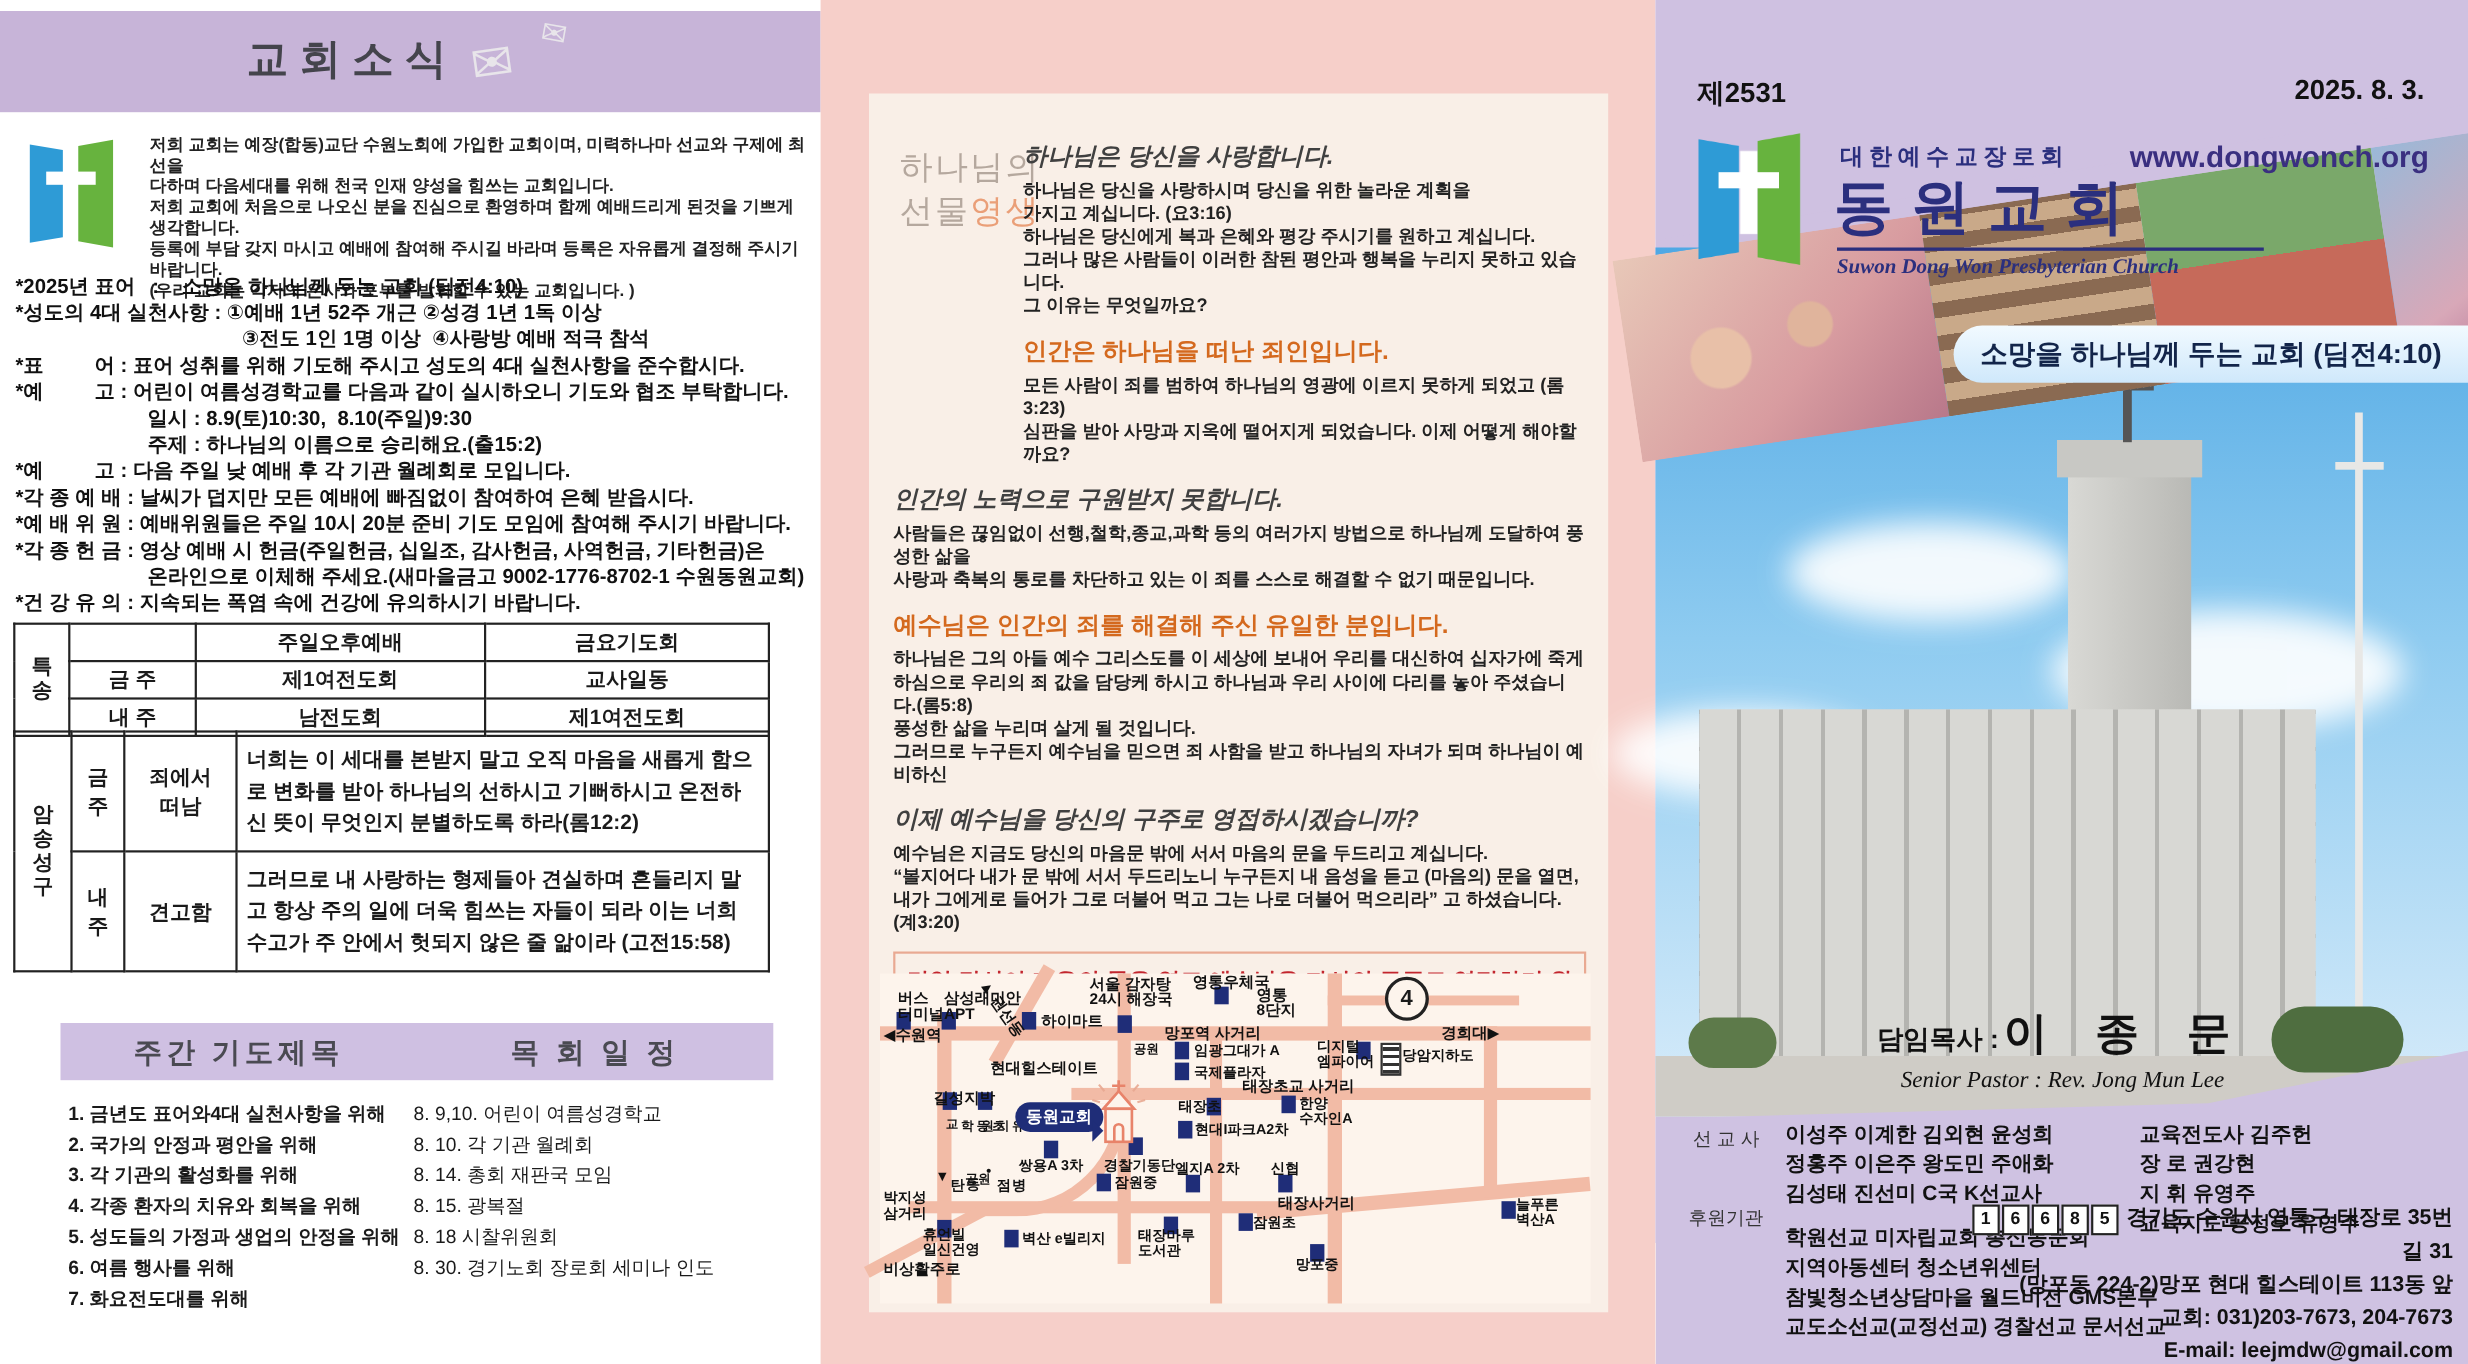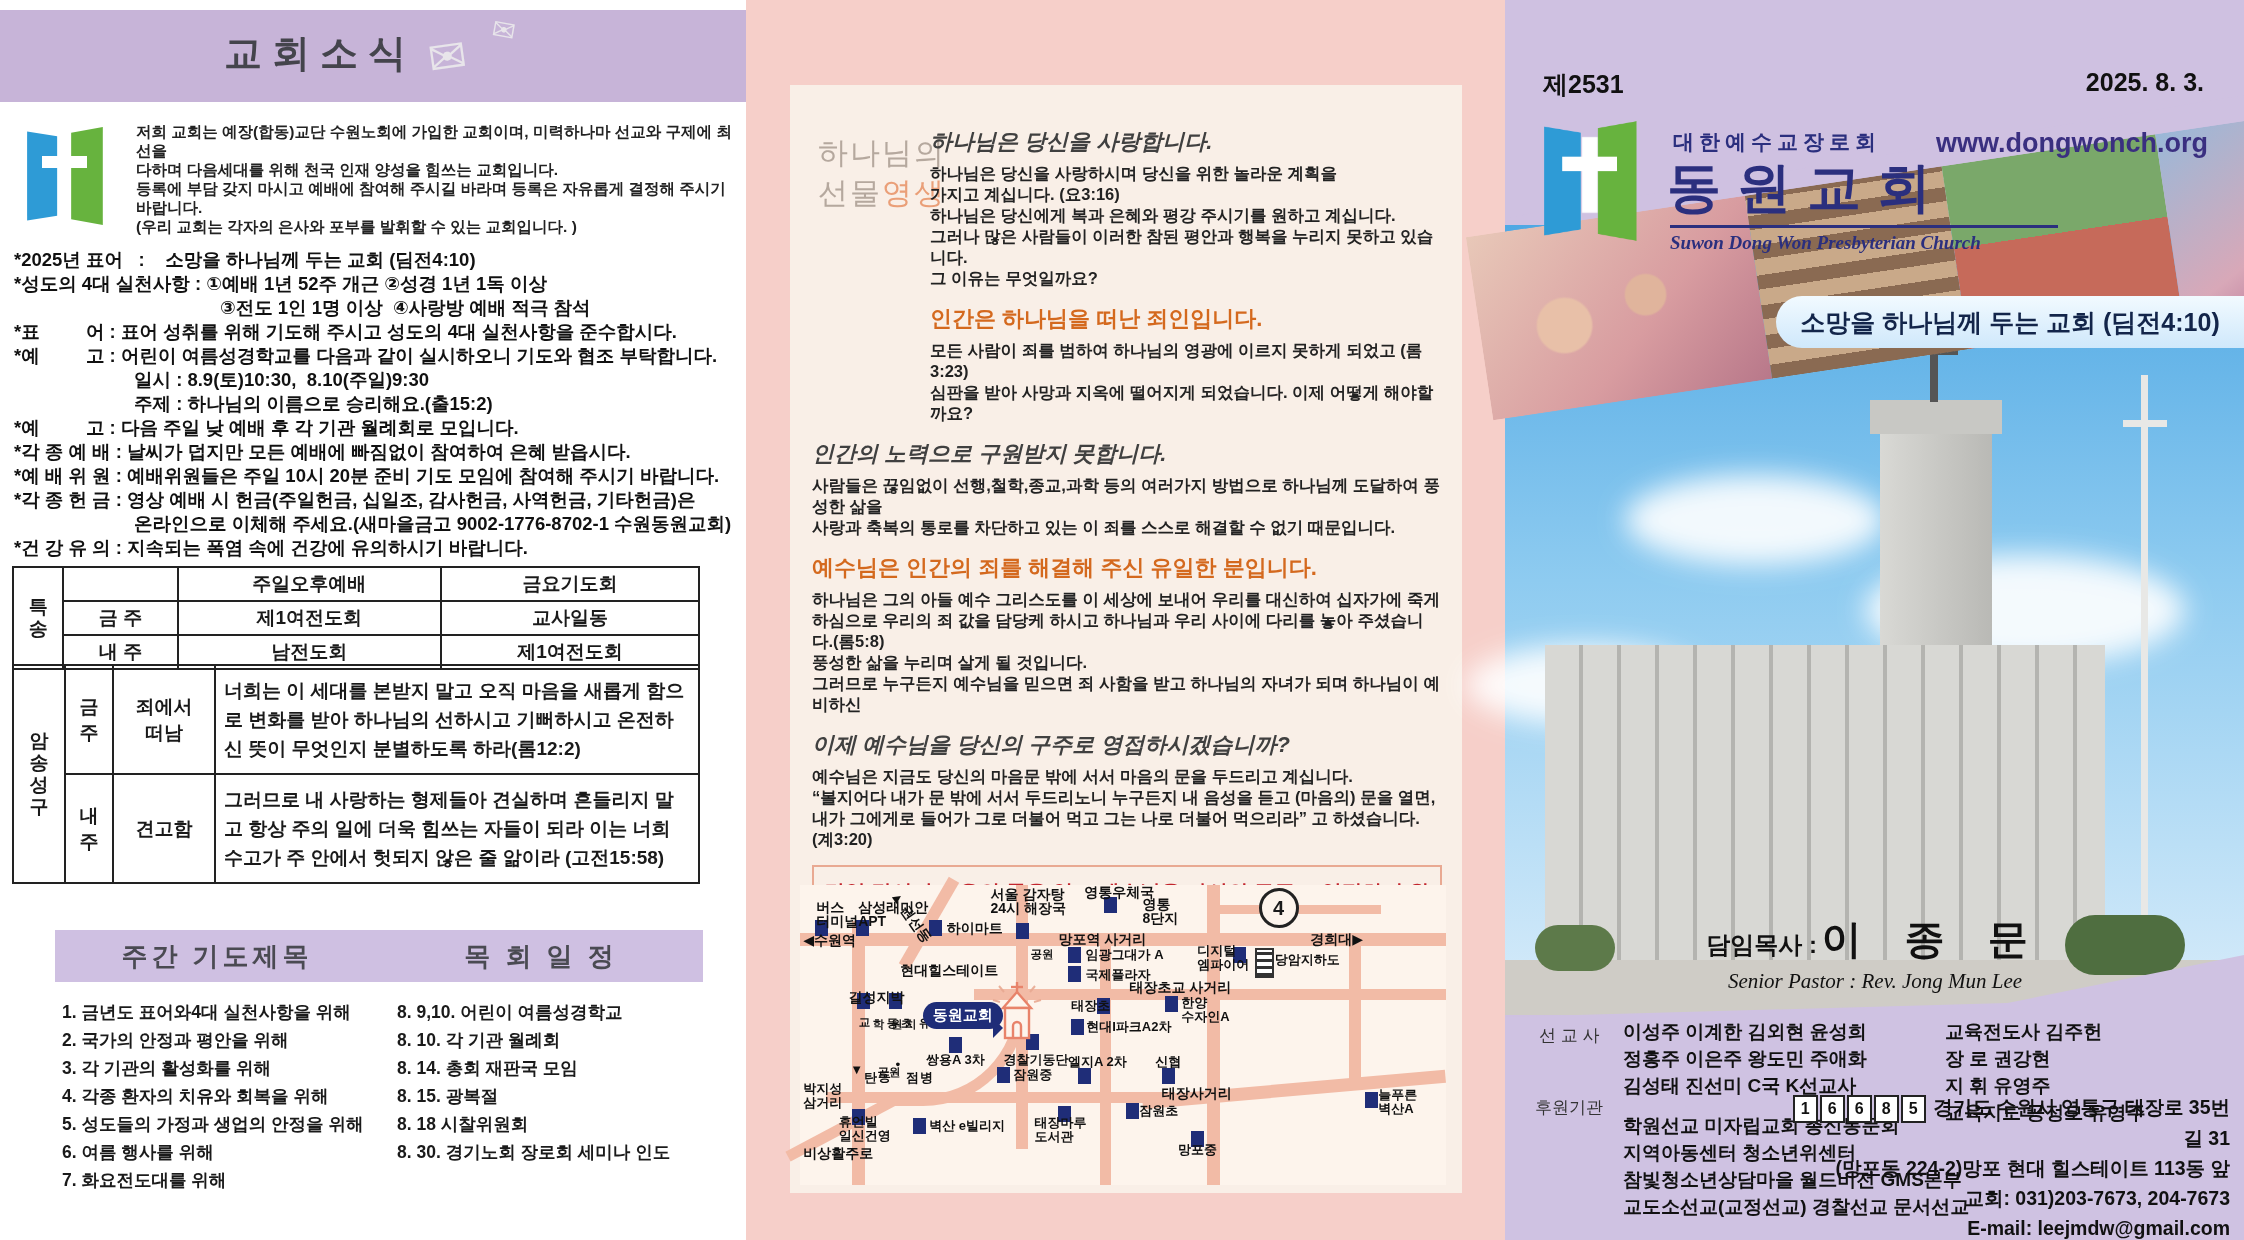--- a/index.html
+++ b/index.html
@@ -33,21 +33,21 @@
   #song-tb td.wk{width:110px;}
   #song-tb td.c1{width:270px;}#song-tb td.c2{width:264px;}
   #song-tb td{height:28px;}
   #mem-tb{position:absolute;left:12px;top:664px;width:688px;}
   #mem-tb td.wk{width:38px;white-space:pre-line;font-size:19px;}
   #mem-tb td.tp{width:92px;white-space:pre-line;font-size:19px;}
   #mem-tb td.vs{text-align:left;font-size:19px;line-height:29px;padding:10px 8px;}
   #pray-bar{position:absolute;left:55px;top:930px;width:648px;height:52px;background:#cfc0e2;display:flex;}
   #pray-bar div{width:50%;text-align:center;font-size:26px;font-weight:bold;color:#4a4a52;line-height:52px;letter-spacing:4px;}
   #pray-list{position:absolute;left:62px;top:998px;width:330px;font-size:17.5px;font-weight:600;line-height:28px;}
-  #sched-list{position:absolute;left:397px;top:998px;width:320px;font-size:17.5px;font-weight:700;line-height:28px;}
+  #sched-list{position:absolute;left:376px;top:998px;width:320px;font-size:17.5px;font-weight:400;line-height:28px;}
   
   #mid{position:absolute;left:746px;top:0;width:759px;height:1240px;background:#f6cfc9;}
   #mid-bar{position:absolute;left:0;top:0;width:759px;height:57px;background:#f4b2b8;text-align:center;}
   #mid-bar .t{font-size:30px;font-weight:bold;color:#fff;line-height:57px;}
   #mid-bar .t b{color:#2b50c8;}
   #mid-cross{display:inline-block;position:relative;width:26px;height:36px;vertical-align:middle;margin-left:10px;}
   #mid-cross i{position:absolute;background:#fbe3e5;}
   #mid-cross .v{left:11px;top:0;width:5px;height:36px;}
   #mid-cross .h{left:2px;top:8px;width:22px;height:5px;}
   #mid-content{position:absolute;left:44px;top:85px;width:672px;height:1108px;background:#f9efe7;}
@@ -130,20 +130,21 @@
     <div id="intro">
       <div id="intro-logo" class="xlogo">
         <div class="lp"></div>
           <div class="rp"></div>
           <div class="cv"></div>
           <div class="ch"></div>
       </div>
       <div id="intro-text">
           <div>저희 교회는 예장(합동)교단 수원노회에 가입한 교회이며, 미력하나마 선교와 구제에 최선을</div>
           <div>다하며 다음세대를 위해 천국 인재 양성을 힘쓰는 교회입니다.</div>
+          <div>저희 교회에 처음으로 나오신 분을 진심으로 환영하며 함께 예배드리게 된것을 기쁘게 생각합니다.</div>
           <div>등록에 부담 갖지 마시고 예배에 참여해 주시길 바라며 등록은 자유롭게 결정해 주시기 바랍니다.</div>
           <div>(우리 교회는 각자의 은사와 포부를 발휘할 수 있는 교회입니다. )</div>
         </div>
     </div>
 
     <div id="announce"><div class="ann ind0">*2025년 표어   :    소망을 하나님께 두는 교회 (딤전4:10)</div><div class="ann ind0">*성도의 4대 실천사항 : ①예배 1년 52주 개근 ②성경 1년 1독 이상</div><div class="ann ind2">③전도 1인 1명 이상  ④사랑방 예배 적극 참석</div><div class="ann ind0">*표         어 : 표어 성취를 위해 기도해 주시고 성도의 4대 실천사항을 준수합시다.</div><div class="ann ind0">*예         고 : 어린이 여름성경학교를 다음과 같이 실시하오니 기도와 협조 부탁합니다.</div><div class="ann ind1">일시 : 8.9(토)10:30,  8.10(주일)9:30</div><div class="ann ind1">주제 : 하나님의 이름으로 승리해요.(출15:2)</div><div class="ann ind0">*예         고 : 다음 주일 낮 예배 후 각 기관 월례회로 모입니다.</div><div class="ann ind0">*각 종 예 배 : 날씨가 덥지만 모든 예배에 빠짐없이 참여하여 은혜 받읍시다.</div><div class="ann ind0">*예 배 위 원 : 예배위원들은 주일 10시 20분 준비 기도 모임에 참여해 주시기 바랍니다.</div><div class="ann ind0">*각 종 헌 금 : 영상 예배 시 헌금(주일헌금, 십일조, 감사헌금, 사역헌금, 기타헌금)은</div><div class="ann ind1">온라인으로 이체해 주세요.(새마을금고 9002-1776-8702-1 수원동원교회)</div><div class="ann ind0">*건 강 유 의 : 지속되는 폭염 속에 건강에 유의하시기 바랍니다.</div></div>
 
     <table id="song-tb" class="blk">
         <tbody>
           <tr>

